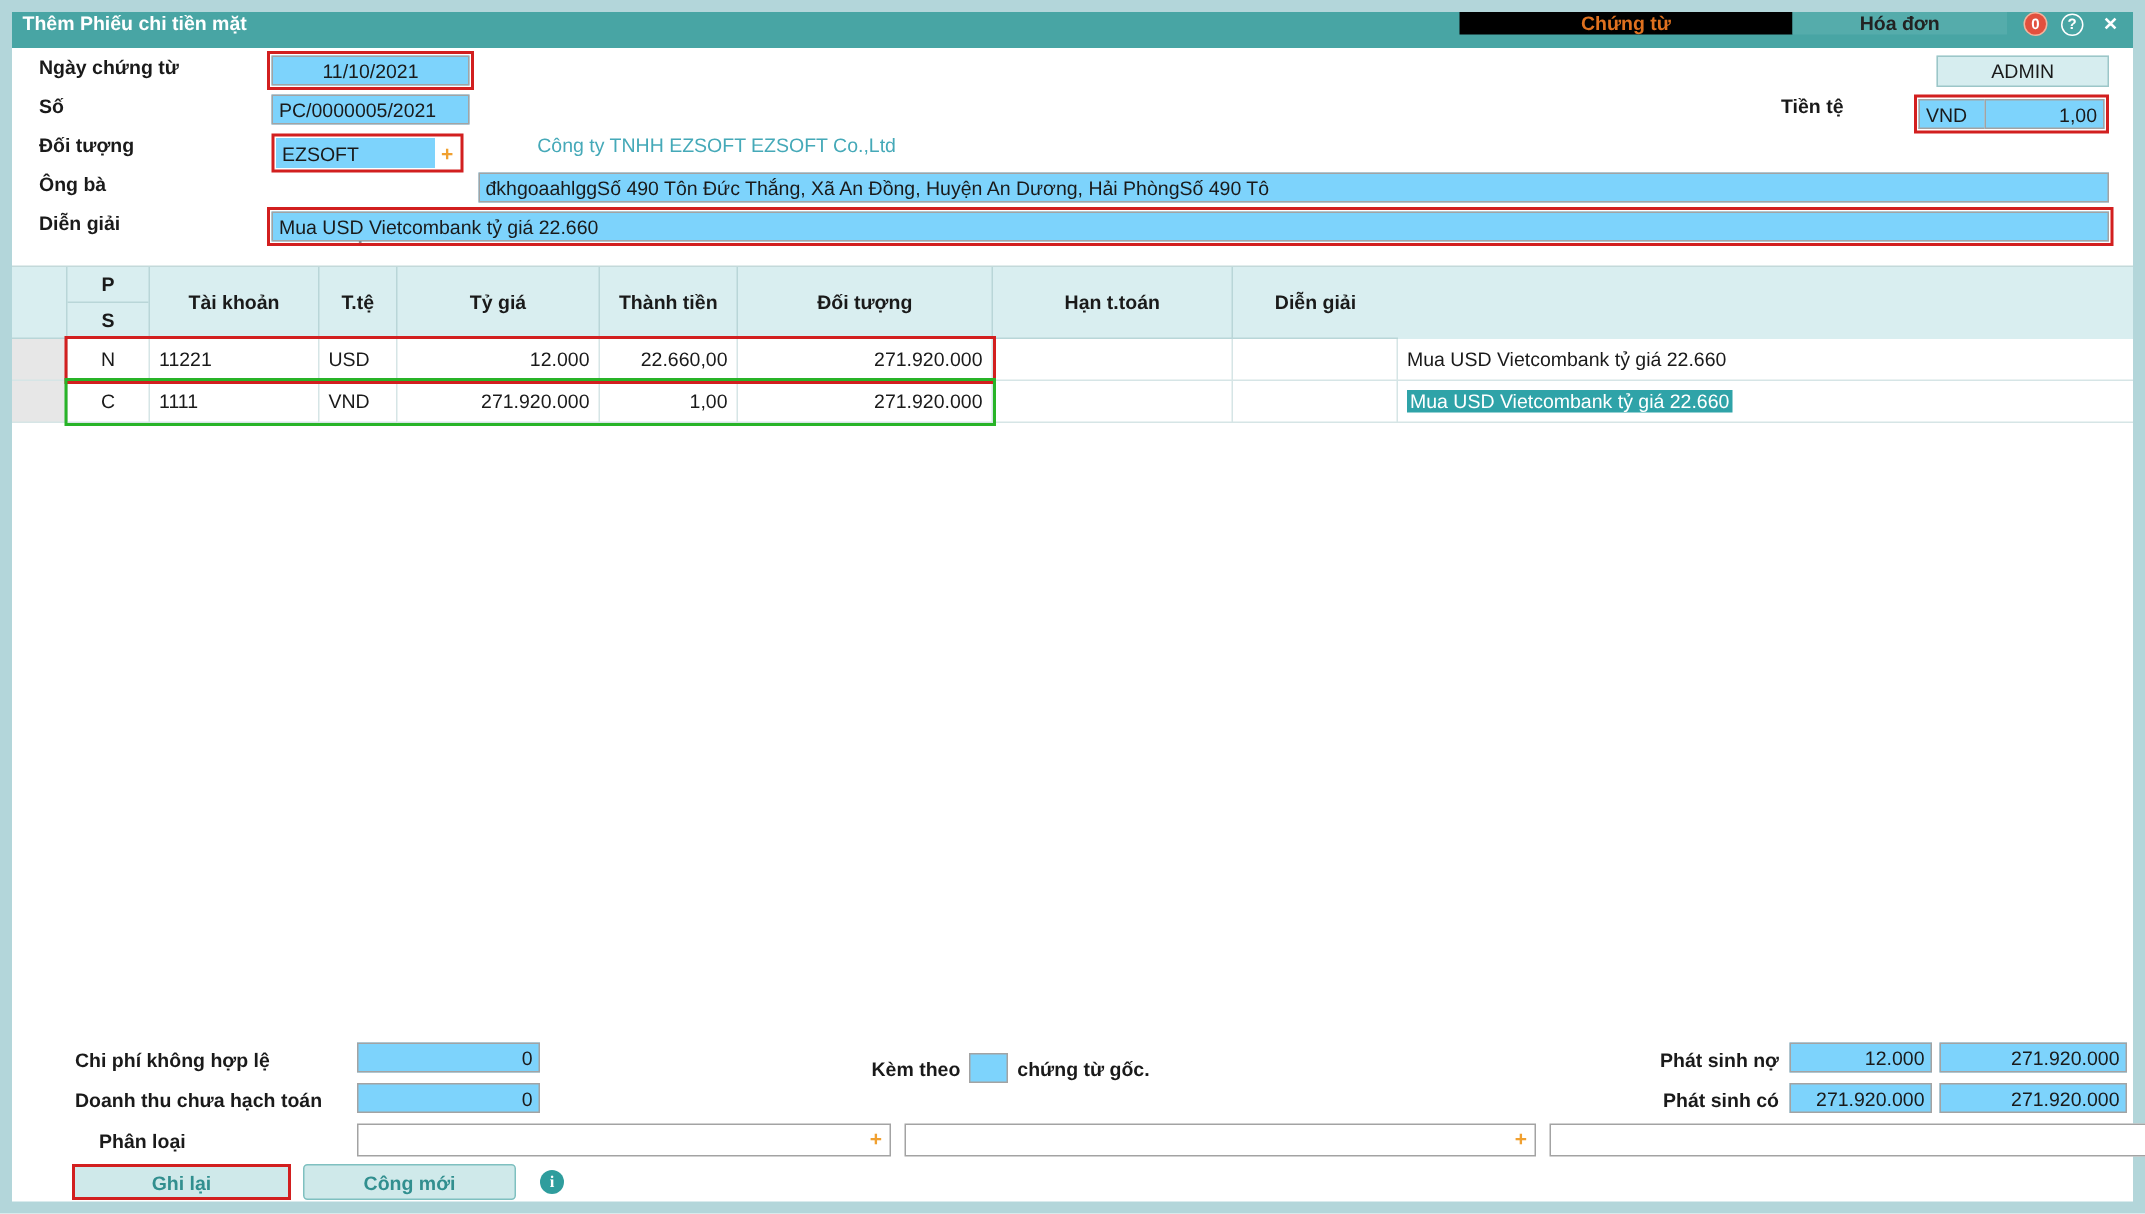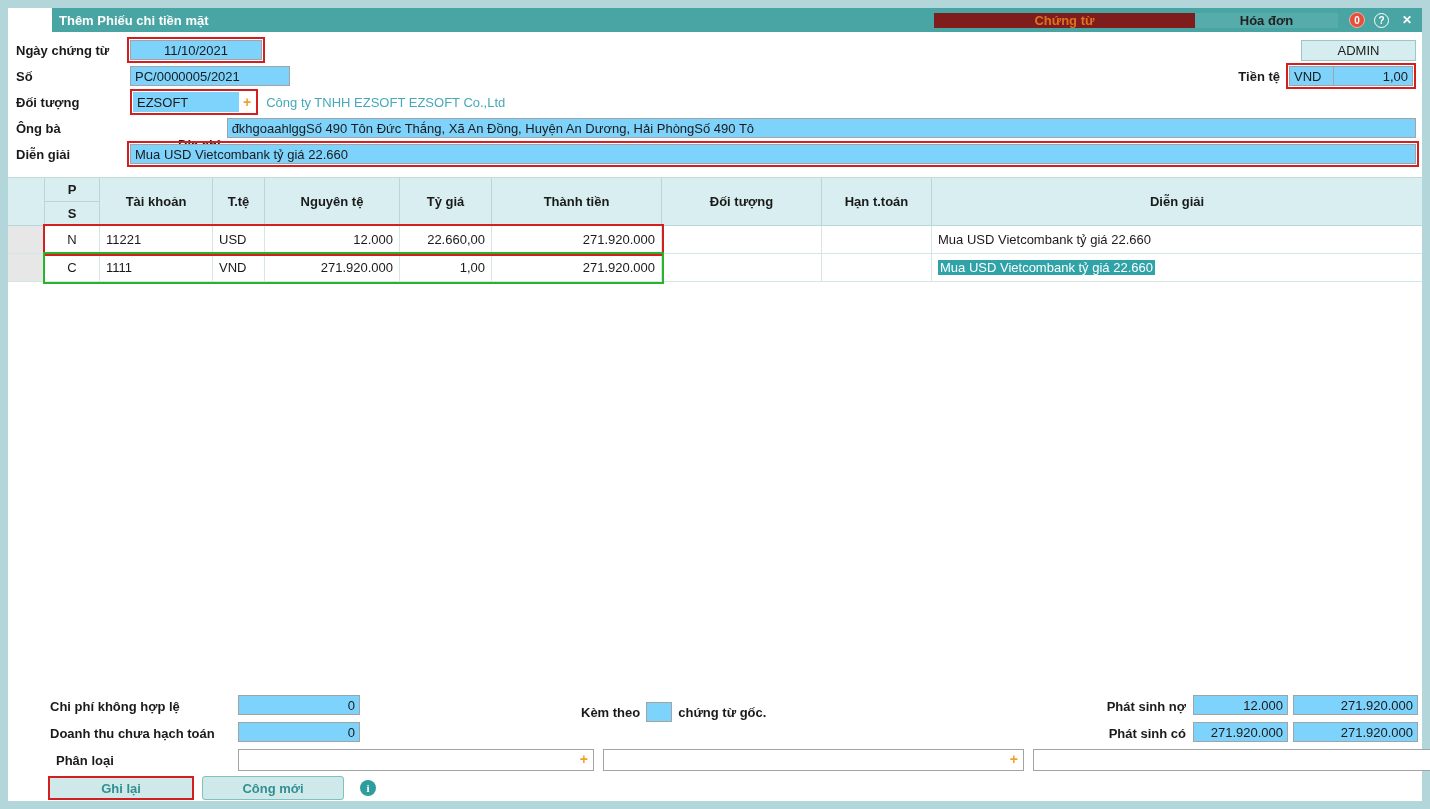--- a/index.html
+++ b/index.html
@@ -12,42 +12,42 @@
     position: relative;
     overflow: hidden;
   }
   .window {
     position: absolute; left: 8px; top: 8px;
     width: 1414px; height: 793px;
     background: #ffffff;
     display: flex; flex-direction: column;
   }
   
-  .titlebar { flex: 0 0 24px; background: #48a5a4; display: flex; align-items: center; margin-left: 44px; }
+  .titlebar { flex: 0 0 24px; background: #48a5a4; display: flex; align-items: flex-start; }
   .tb-title { color: #fff; font-weight: bold; padding-left: 7px; flex: 1; display: flex; align-items: center; }
   .tab { display: flex; align-items: center; justify-content: center; font-weight: bold; cursor: pointer; }
-  .tab-chungtu { width: 261px; background: #7f1d1d; color: #e0711f; }
+  .tab-chungtu { width: 222px; background: #000000; color: #e0711f; }
   .tab-hoadon  { width: 143px; background: #55acab; color: #222; }
   .tb-icons { display: flex; align-items: center; }
   .tb-badge {
     width: 16px; height: 16px; border-radius: 50%;
     background: #e2503e; color: #fff; font-size: 10px; font-weight: bold;
     display: flex; align-items: center; justify-content: center;
     margin: 0 9px 0 11px; border: 1px solid #f2b49e;
   }
   .tb-help {
     width: 15px; height: 15px; border: 1px solid #fff; border-radius: 50%;
     color: #fff; font-size: 10px; font-weight: bold;
     display: flex; align-items: center; justify-content: center;
     margin-right: 13px; cursor: pointer;
   }
   .tb-close { color: #fff; font-weight: bold; font-size: 12px; margin-right: 10px; cursor: pointer; }
   
   .form { padding-top: 5px; }
-  .frow { display: flex; align-items: center; height: 26px; padding: 0 4px; }
+  .frow { display: flex; height: 26px; padding: 0 14px; gap: 41px; }
   .flabel { flex: 0 0 118px; font-weight: bold; padding-left: 4px; white-space: nowrap; }
   .ilabel { font-weight: bold; white-space: nowrap; }
   input.fld {
     height: 20px; border: 1px solid #a3a3a3; background: #7dd3fc;
     padding: 0 4px; font: 13px "Liberation Sans", sans-serif; color: #1a1a1a;
   }
   input.num { text-align: right; }
   .red-box { outline: 2px solid #d21f1f; outline-offset: 1px; }
   .red-wrap { display: flex; align-items: center; border: 2px solid #d21f1f; padding: 1px; }
   .plus { color: #f0a030; font-weight: bold; font-size: 14px; padding: 0 4px; cursor: pointer; }
@@ -117,21 +117,21 @@
 
     <div class="frow">
       <div class="flabel">Ngày chứng từ</div>
       <input class="fld red-box" style="width: 132px; text-align: center;" value="11/10/2021">
       <div class="spacer"></div>
       <div class="admin-btn">ADMIN</div>
     </div>
 
     <div class="frow">
       <div class="flabel">Số</div>
-      <input class="fld" style="width: 160px;" value="PC/0000005/2021">
+      <input class="fld" style="width: 132px;" value="PC/0000005/2021">
       <div class="spacer"></div>
       <div class="ilabel" style="margin-right:6px;">Tiền tệ</div>
       <div class="red-wrap" style="margin-right:2px;">
         <input class="fld" style="width: 44px; border-right: none;" value="VND">
         <input class="fld num" style="width: 80px;" value="1,00">
       </div>
     </div>
 
     <div class="frow">
       <div class="flabel">Đối tượng</div>
@@ -158,21 +158,20 @@
   <div class="grid-wrap">
 
     <div class="gheader">
       <div class="gh"></div>
       <div class="gh gh-ps">
         <div>P</div>
         <div>S</div>
       </div>
       <div class="gh">Tài khoản</div>
       <div class="gh">T.tệ</div>
-      <div class="gh">Nguyên tệ</div>
       <div class="gh">Tỷ giá</div>
       <div class="gh">Thành tiền</div>
       <div class="gh">Đối tượng</div>
       <div class="gh">Hạn t.toán</div>
       <div class="gh" style="border-right:none;">Diễn giải</div>
     </div>
 
     <div class="grow">
       <div class="gc handle"></div>
       <div class="gc center">N</div>
@@ -217,21 +216,21 @@
     <div class="fitem ilabel" style="right:236px; top:6px; width:160px; justify-content:flex-end;">Phát sinh nợ</div>
     <input class="fld num" style="position: absolute; right: 134px; top: 6px; width: 95px;" value="12.000">
     <input class="fld num" style="position: absolute; right: 4px; top: 6px; width: 125px;" value="271.920.000">
 
     <div class="fitem ilabel" style="left:4px; top:33px;">Doanh thu chưa hạch toán</div>
     <input class="fld num" style="position: absolute; left: 192px; top: 33px; width: 122px;" value="0">
     <div class="fitem ilabel" style="right:236px; top:33px; width:160px; justify-content:flex-end;">Phát sinh có</div>
     <input class="fld num" style="position: absolute; right: 134px; top: 33px; width: 95px;" value="271.920.000">
     <input class="fld num" style="position: absolute; right: 4px; top: 33px; width: 125px;" value="271.920.000">
 
-    <div class="fitem ilabel" style="left:10px; top:60px;">Phân loại</div>
+    <div class="fitem ilabel" style="left:20px; top:60px;">Phân loại</div>
     <div class="pl-field" style="left:192px; top:60px; width:356px;">
       <span class="plus">+</span>
     </div>
     <div class="pl-field" style="left:557px; top:60px; width:421px;">
       <span class="plus">+</span>
     </div>
     <div class="pl-field" style="left:987px; top:60px; width:423px;">
       <span class="plus">+</span>
     </div>
 

